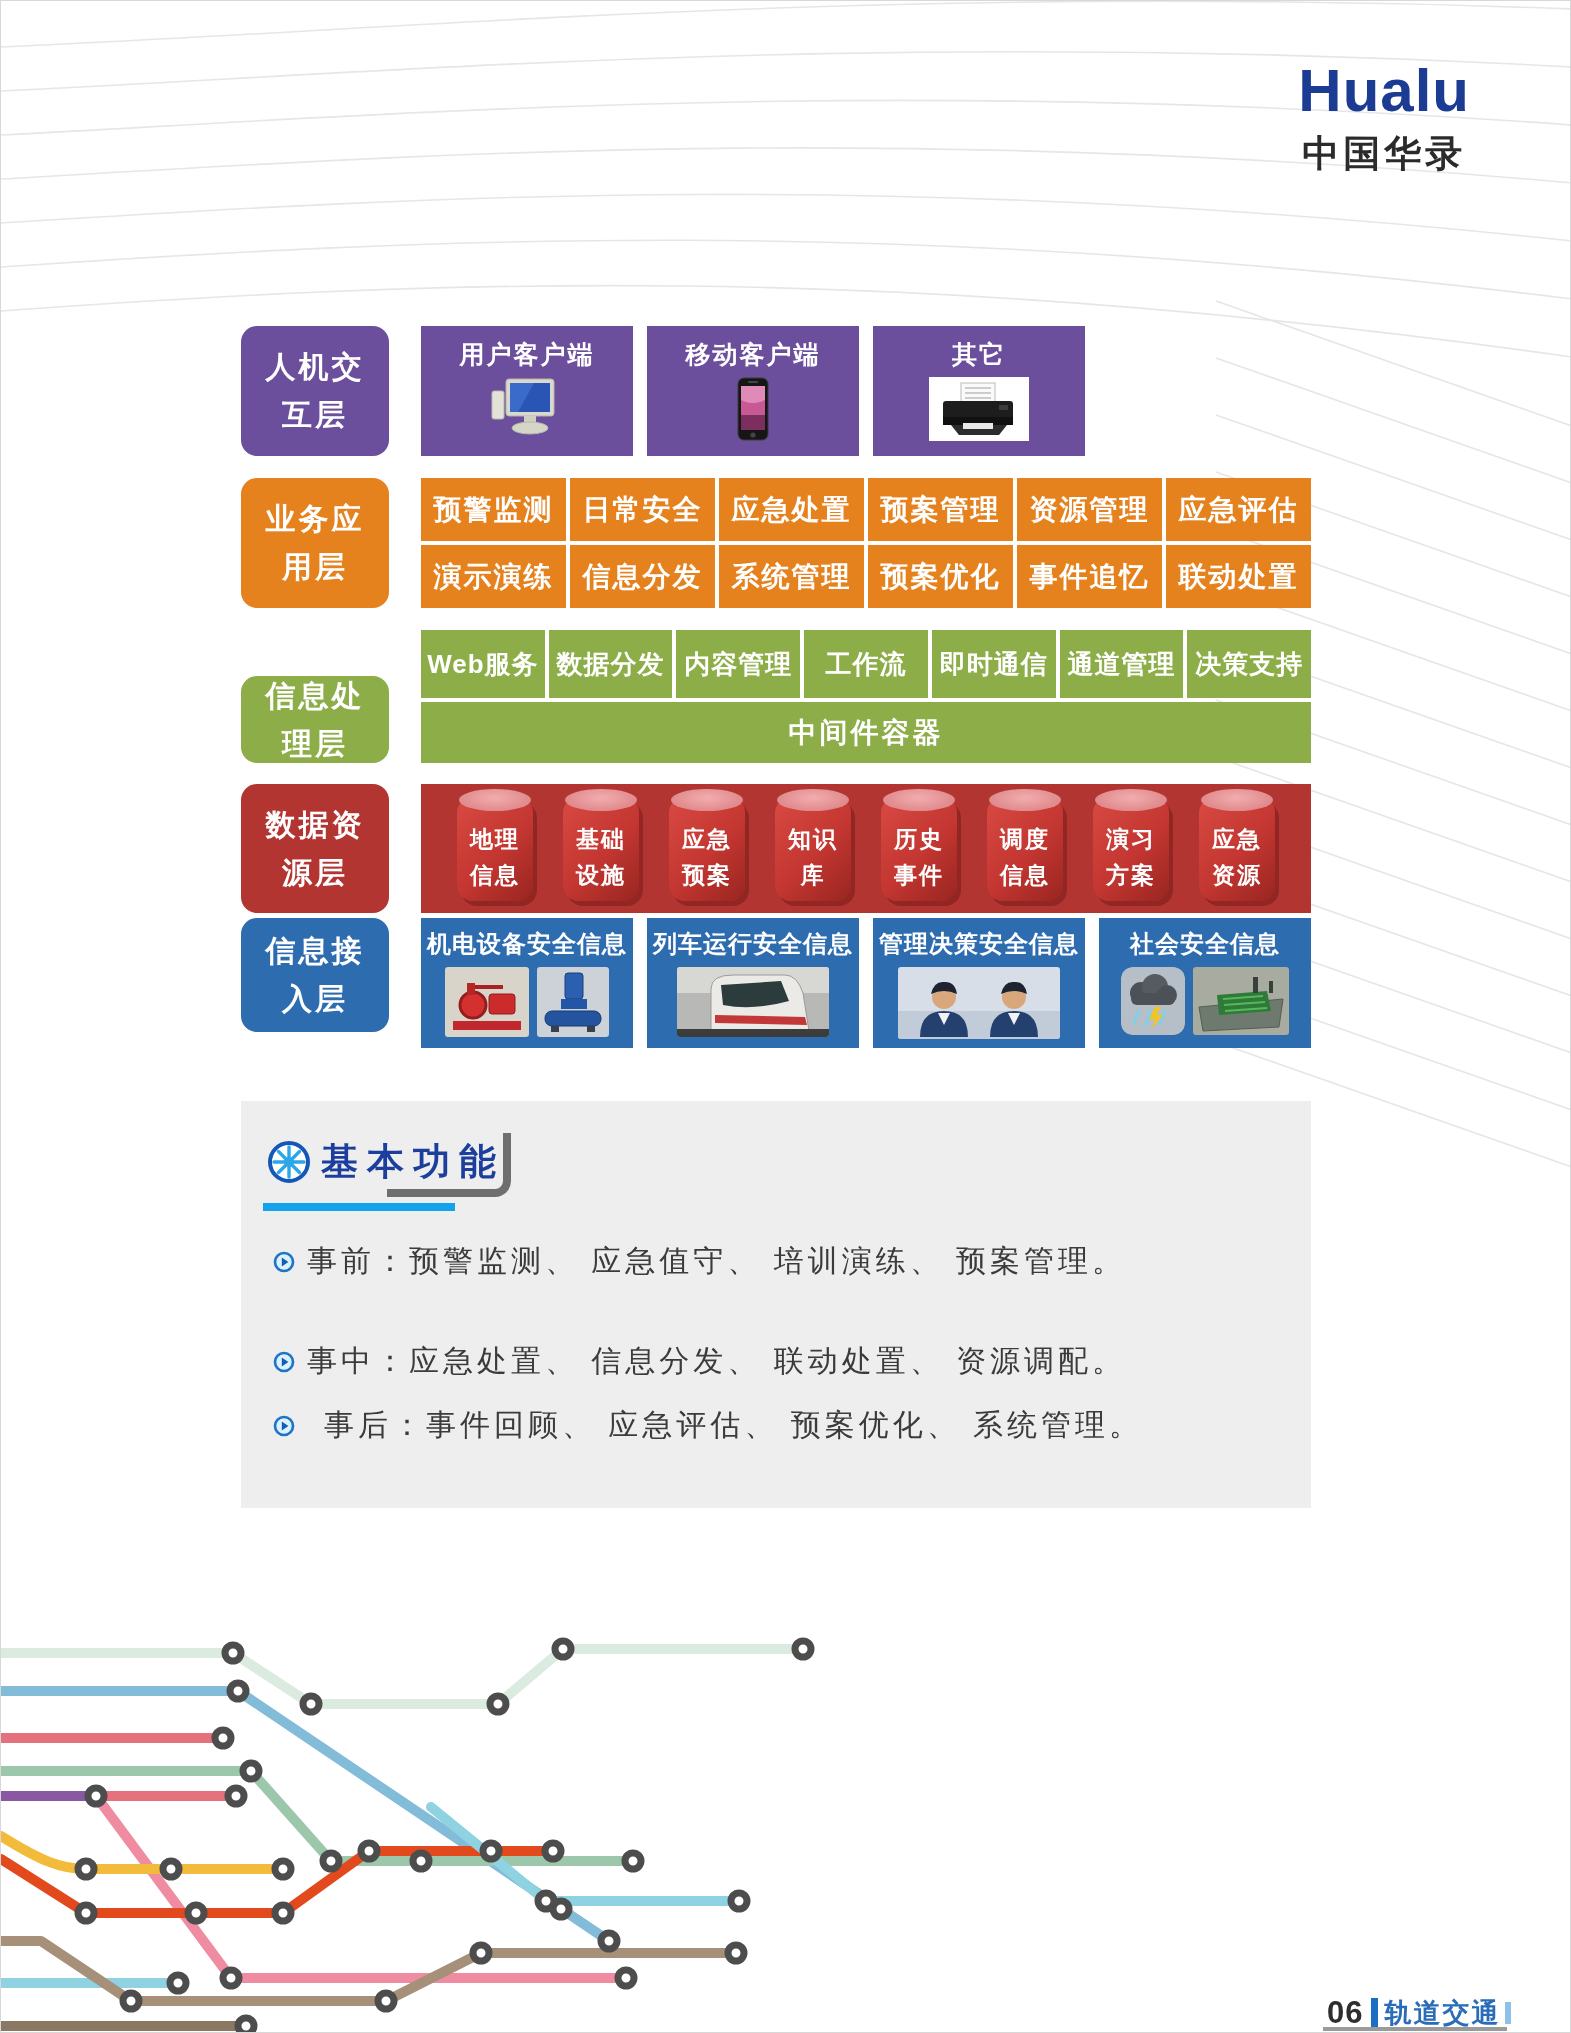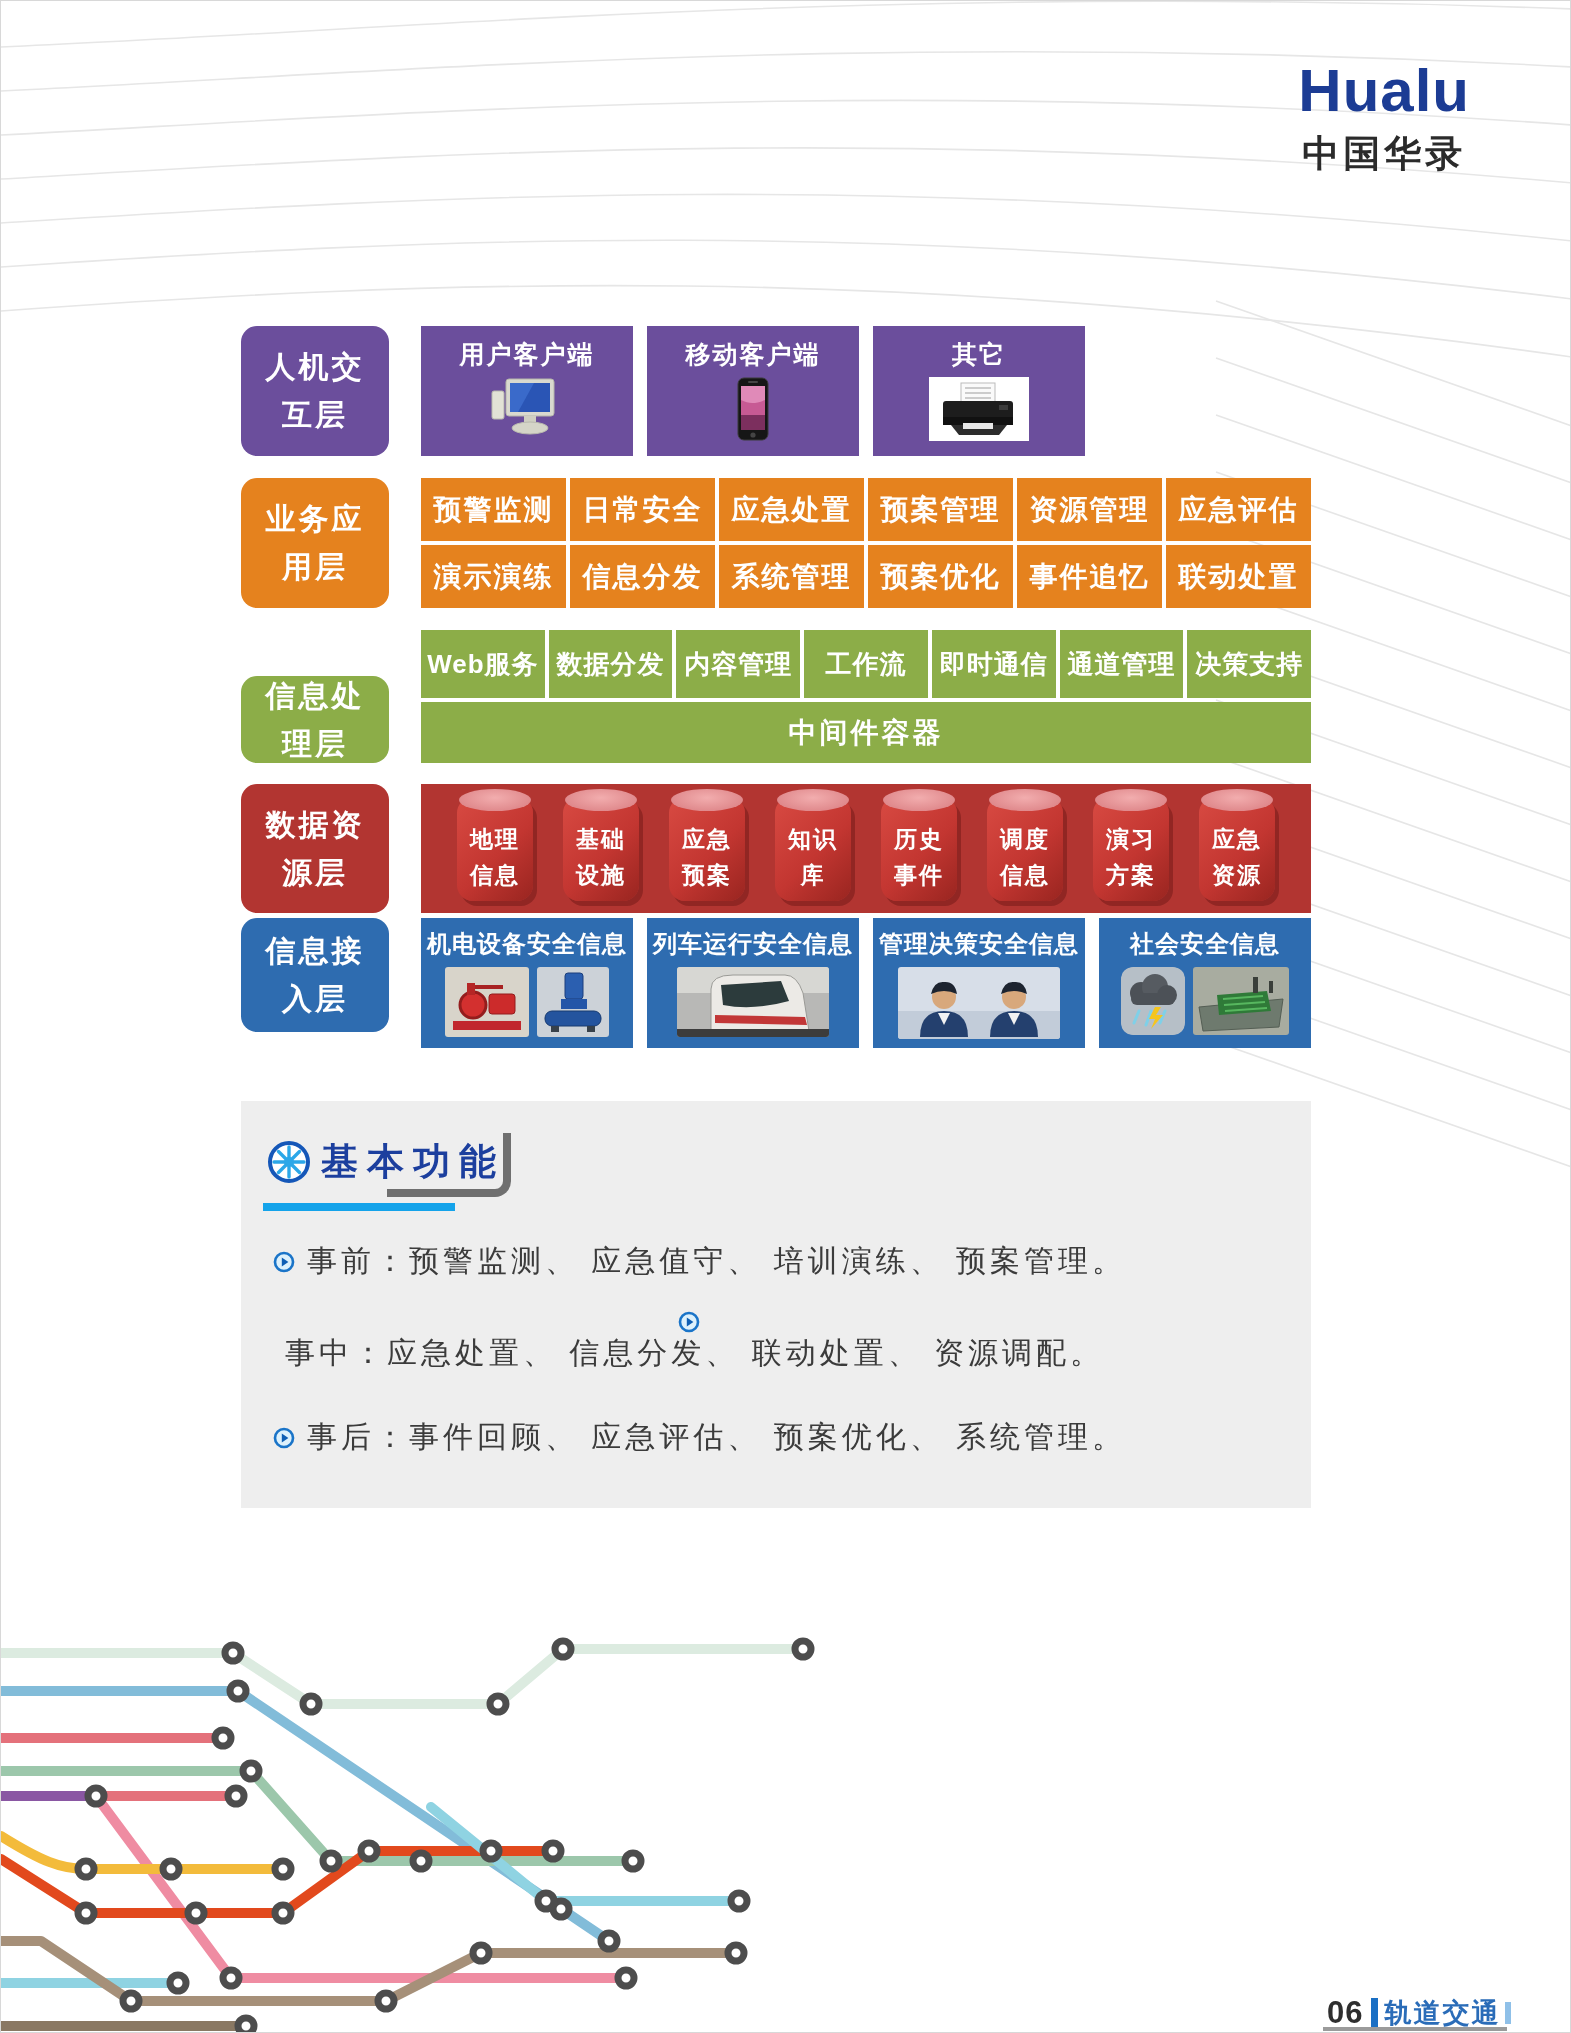--- a/index.html
+++ b/index.html
@@ -377,28 +377,28 @@
       <span class="panel-title">基本功能</span>
     </div>
 
     <div class="bullet" style="top:140px;">
       <svg width="22" height="22" viewBox="0 0 20 20">
         <circle cx="10" cy="10" r="8.2" fill="#ddf1fc" stroke="#1a74c8" stroke-width="2.4"></circle>
         <path d="M8,6 L14,10 L8,14 Z" fill="#0f5fb4"></path>
       </svg>
       <span class="bullet-text">事前：预警监测、 应急值守、 培训演练、 预案管理。</span>
     </div>
-    <div class="bullet" style="top:210px;flex-direction:column;">
+    <div class="bullet" style="top:240px;">
       <svg width="22" height="22" viewBox="0 0 20 20">
         <circle cx="10" cy="10" r="8.2" fill="#ddf1fc" stroke="#1a74c8" stroke-width="2.4"></circle>
         <path d="M8,6 L14,10 L8,14 Z" fill="#0f5fb4"></path>
       </svg>
       <span class="bullet-text">事中：应急处置、 信息分发、 联动处置、 资源调配。</span>
     </div>
-    <div class="bullet" style="top:316px;">
+    <div class="bullet" style="top:304px;gap:17px;">
       <svg width="22" height="22" viewBox="0 0 20 20">
         <circle cx="10" cy="10" r="8.2" fill="#ddf1fc" stroke="#1a74c8" stroke-width="2.4"></circle>
         <path d="M8,6 L14,10 L8,14 Z" fill="#0f5fb4"></path>
       </svg>
       <span class="bullet-text">事后：事件回顾、 应急评估、 预案优化、 系统管理。</span>
     </div>
   </div>
 
   <svg class="metro" width="830" height="423" viewBox="0 0 830 423">
     <g fill="none" stroke-width="10" stroke-linejoin="round" stroke-linecap="round">

